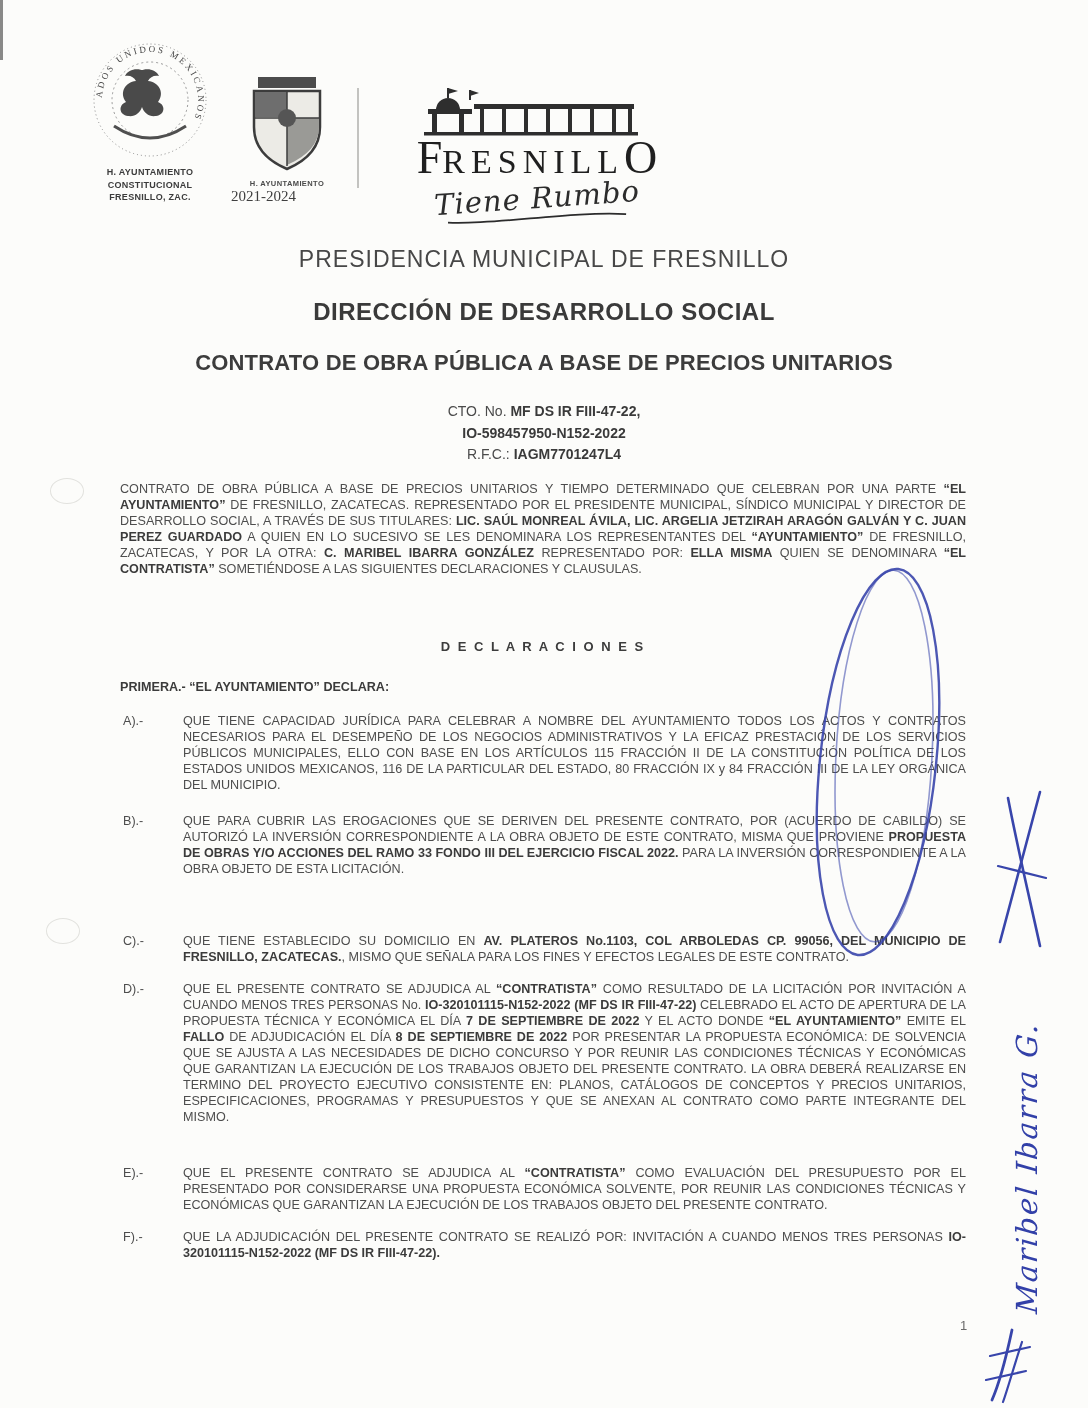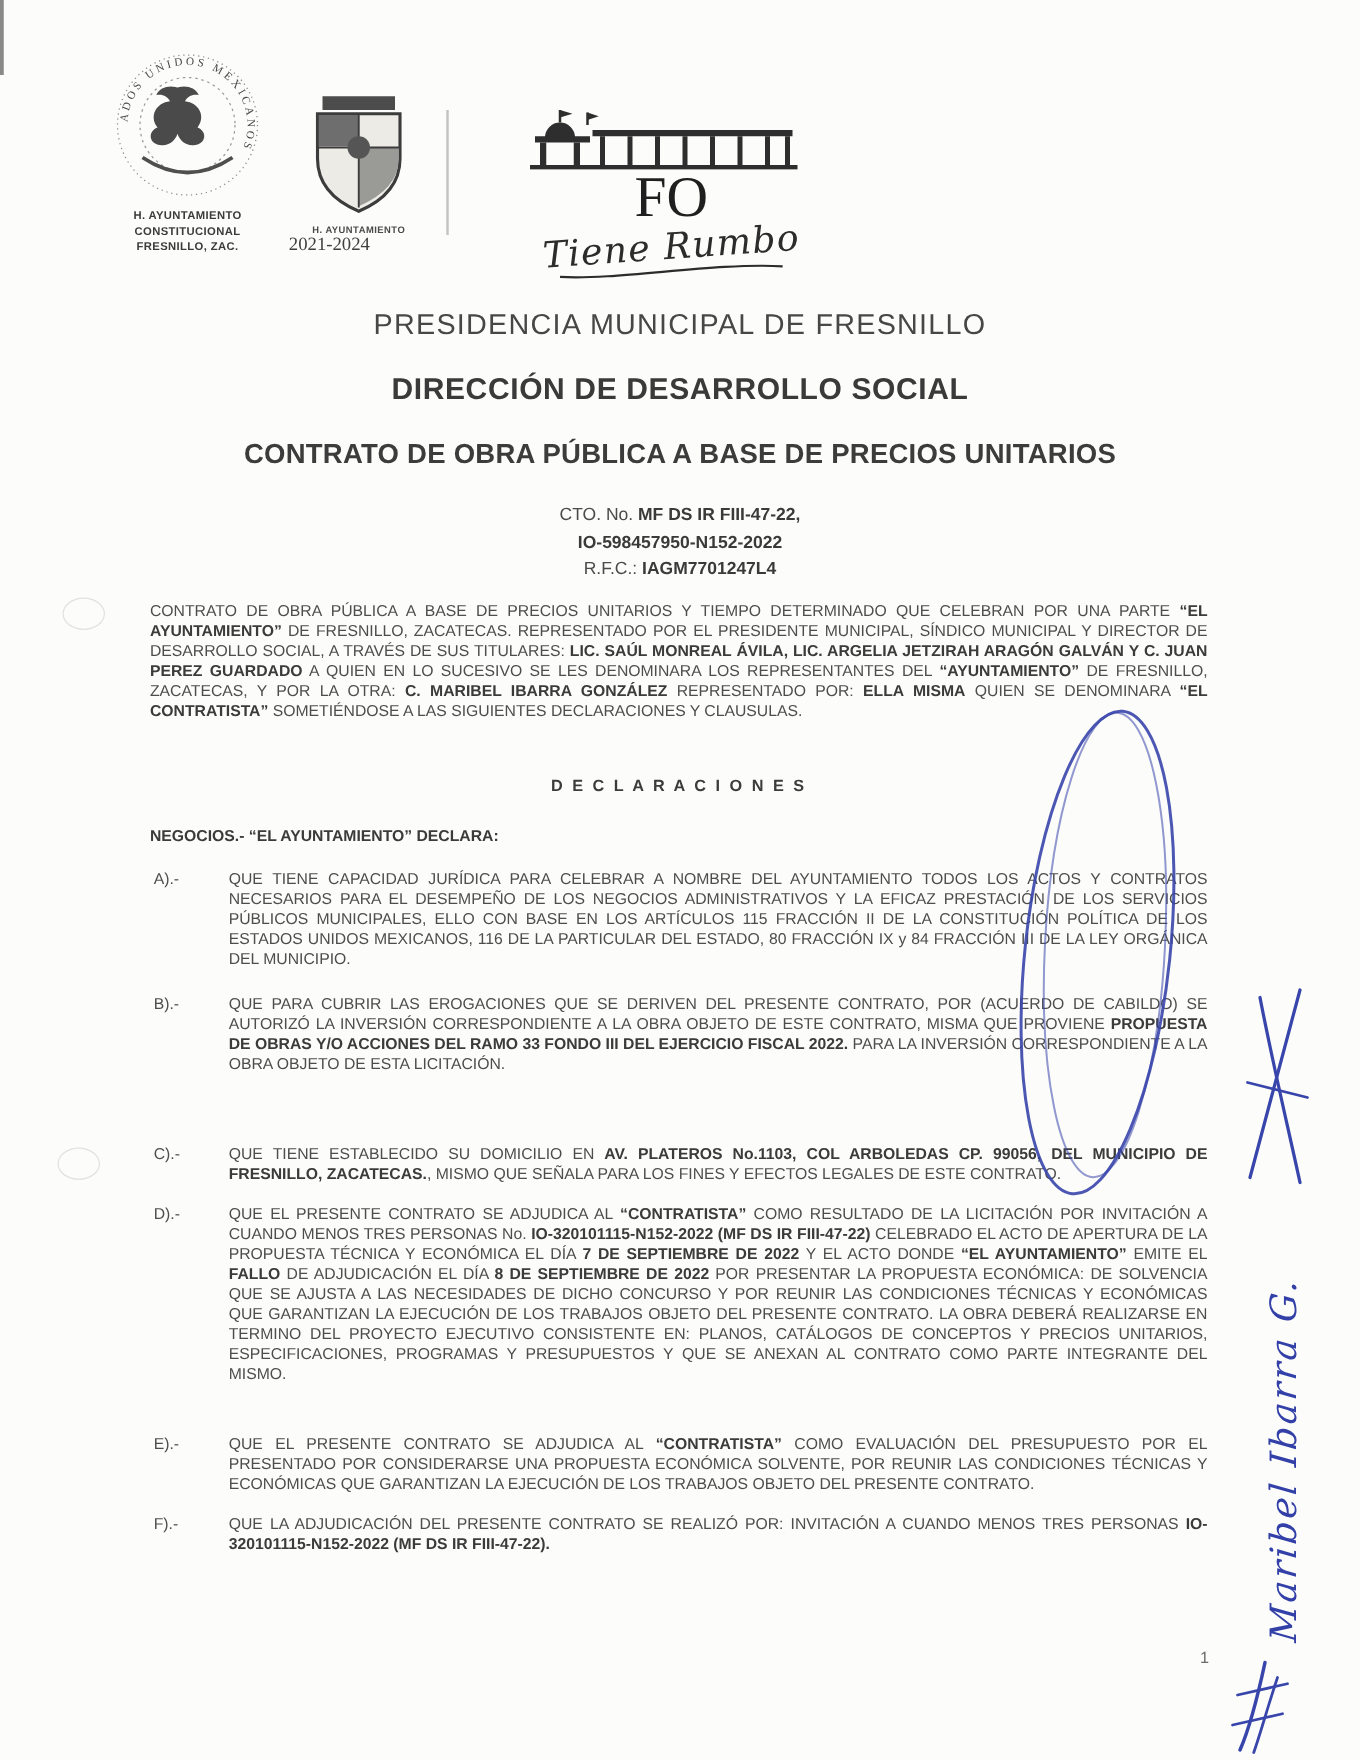--- a/index.html
+++ b/index.html
@@ -49,21 +49,21 @@
   .refblock b{color:#3a3a3a;}
 
   
   .content{
     position:absolute;left:120px;top:481px;width:846px;
     font-size:12.6px;line-height:16px;text-align:justify;color:#4d4d4d;
   }
   .content b{color:#3b3b3b;}
   .decl-heading{
     text-align:center;font-weight:bold;color:#3c3c3c;font-size:13px;
-    margin-top:44px;margin-bottom:24px;letter-spacing:2px;
+    margin-top:62px;margin-bottom:24px;letter-spacing:2px;
   }
   .primera{font-weight:bold;color:#3b3b3b;text-align:left;margin-bottom:18px;}
   .item{display:flex;}
   .item-label{flex:0 0 60px;padding-left:3px;color:#4d4d4d;}
   .item-text{flex:1;text-align:justify;}
   .mt20{margin-top:20px;} .mt56{margin-top:56px;} .mt16{margin-top:16px;} .mt40{margin-top:40px;}
 
   
   .ink-overlay{position:absolute;inset:0;pointer-events:none;}
   .handwritten-name{
@@ -134,20 +134,21 @@
         <rect x="134" y="25" width="4" height="23"></rect>
         <rect x="156" y="25" width="4" height="23"></rect>
         <rect x="178" y="25" width="4" height="23"></rect>
         <rect x="200" y="25" width="4" height="23"></rect>
         <rect x="216" y="25" width="4" height="23"></rect>
         <rect x="12" y="48" width="214" height="3.5"></rect>
       </g>
     </svg>
     <div class="brand-name">
       <span class="cap">F</span>
+        <span class="mid">RESNILL</span>
         <span class="cap">O</span>
     </div>
     <div class="brand-tagline">Tiene Rumbo</div>
     <svg class="brand-flourish" viewBox="0 0 220 14">
       <path d="M6,8 C60,14 150,2 214,9" fill="none" stroke="#2c2c2c" stroke-width="2"></path>
     </svg>
   </div>
 
   <div class="title1">PRESIDENCIA MUNICIPAL DE FRESNILLO</div>
   <div class="title2">DIRECCIÓN DE DESARROLLO SOCIAL</div>
@@ -158,21 +159,21 @@
     <div><b>IO-598457950-N152-2022</b></div>
     <div><span>R.F.C.: </span><b>IAGM7701247L4</b></div>
   </div>
 
   <div class="content">
 
     <p style="margin:0"><span>CONTRATO DE OBRA PÚBLICA A BASE DE PRECIOS UNITARIOS Y TIEMPO DETERMINADO QUE CELEBRAN POR UNA PARTE </span><b>“EL AYUNTAMIENTO”</b><span> DE FRESNILLO, ZACATECAS. REPRESENTADO POR EL PRESIDENTE MUNICIPAL, SÍNDICO MUNICIPAL Y DIRECTOR DE DESARROLLO SOCIAL, A TRAVÉS DE SUS TITULARES: </span><b>LIC. SAÚL MONREAL ÁVILA,  LIC. ARGELIA JETZIRAH ARAGÓN GALVÁN Y C. JUAN PEREZ GUARDADO</b><span> A QUIEN EN LO SUCESIVO SE LES DENOMINARA LOS REPRESENTANTES DEL </span><b>“AYUNTAMIENTO”</b><span> DE FRESNILLO, ZACATECAS, Y POR LA OTRA: </span><b>C. MARIBEL IBARRA GONZÁLEZ</b><span>  REPRESENTADO POR:  </span><b>ELLA MISMA</b><span> QUIEN SE DENOMINARA </span><b>“EL CONTRATISTA”</b><span> SOMETIÉNDOSE A LAS SIGUIENTES DECLARACIONES Y CLAUSULAS.</span></p>
 
     <div class="decl-heading">D E C L A R A C I O N E S</div>
 
-    <div class="primera">NEGOCIOS.- “EL AYUNTAMIENTO” DECLARA:</div>
+    <div class="primera">PRIMERA.- “EL AYUNTAMIENTO” DECLARA:</div>
 
     <div class="item">
       <div class="item-label">A).-</div>
       <div class="item-text"><span>QUE TIENE CAPACIDAD JURÍDICA PARA CELEBRAR A NOMBRE DEL AYUNTAMIENTO TODOS LOS ACTOS Y CONTRATOS NECESARIOS PARA EL DESEMPEÑO DE LOS NEGOCIOS ADMINISTRATIVOS Y LA EFICAZ PRESTACIÓN DE LOS SERVICIOS PÚBLICOS MUNICIPALES, ELLO CON BASE EN LOS ARTÍCULOS 115 FRACCIÓN II DE LA CONSTITUCIÓN POLÍTICA DE LOS ESTADOS UNIDOS MEXICANOS, 116 DE LA PARTICULAR DEL ESTADO, 80 FRACCIÓN IX y 84 FRACCIÓN III DE LA LEY ORGÁNICA DEL MUNICIPIO.</span></div>
     </div>
 
     <div class="item mt20">
       <div class="item-label">B).-</div>
       <div class="item-text"><span>QUE PARA CUBRIR LAS EROGACIONES QUE SE DERIVEN DEL PRESENTE CONTRATO, POR (ACUERDO DE CABILDO) SE AUTORIZÓ LA INVERSIÓN CORRESPONDIENTE A LA OBRA OBJETO DE ESTE CONTRATO, MISMA QUE PROVIENE </span><b>PROPUESTA DE OBRAS Y/O ACCIONES DEL RAMO 33 FONDO III DEL EJERCICIO FISCAL 2022.</b><span> PARA LA INVERSIÓN CORRESPONDIENTE A LA OBRA OBJETO DE ESTA LICITACIÓN.</span></div>
     </div>

